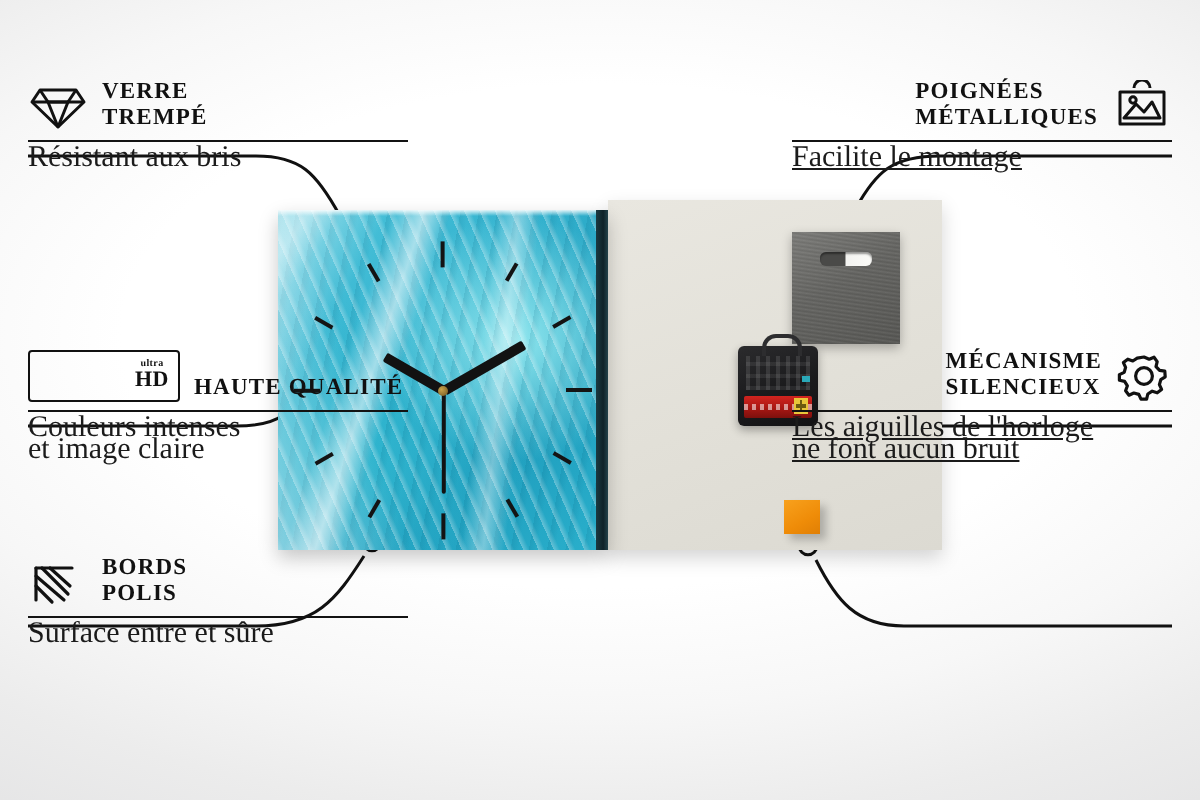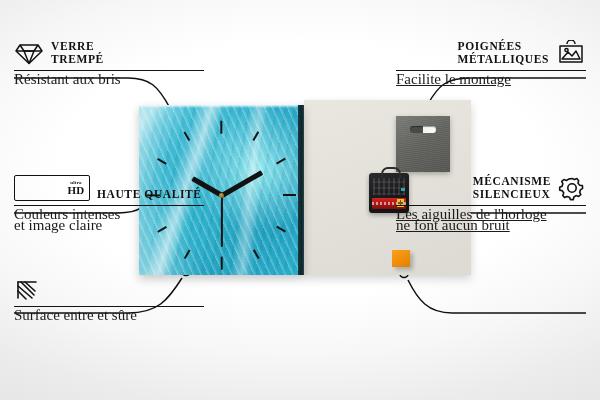--- a/index.html
+++ b/index.html
@@ -263,20 +263,24 @@
       <svg class="ico" width="30" height="24" viewBox="0 0 30 24">
         <g stroke="#111" stroke-width="1.6" stroke-linecap="round">
           <path d="M4,4 L22,4"></path>
             <path d="M4,4 L4,20"></path>
           <path d="M4,8 L18,20"></path>
             <path d="M7,4 L20,17"></path>
             <path d="M11,4 L21,13"></path>
           <path d="M4,13 L12,21"></path>
         </g>
       </svg>
+      <div class="title">
+        <div>BORDS</div>
+        <div>POLIS</div>
+      </div>
     </div>
     <div class="rule"></div>
     <div class="desc">
       <div>Surface entre et sûre</div>
     </div>
   </div>
 
   <div class="feat right" style="left:396px;top:40px;">
     <div class="head">
       <div class="title">

